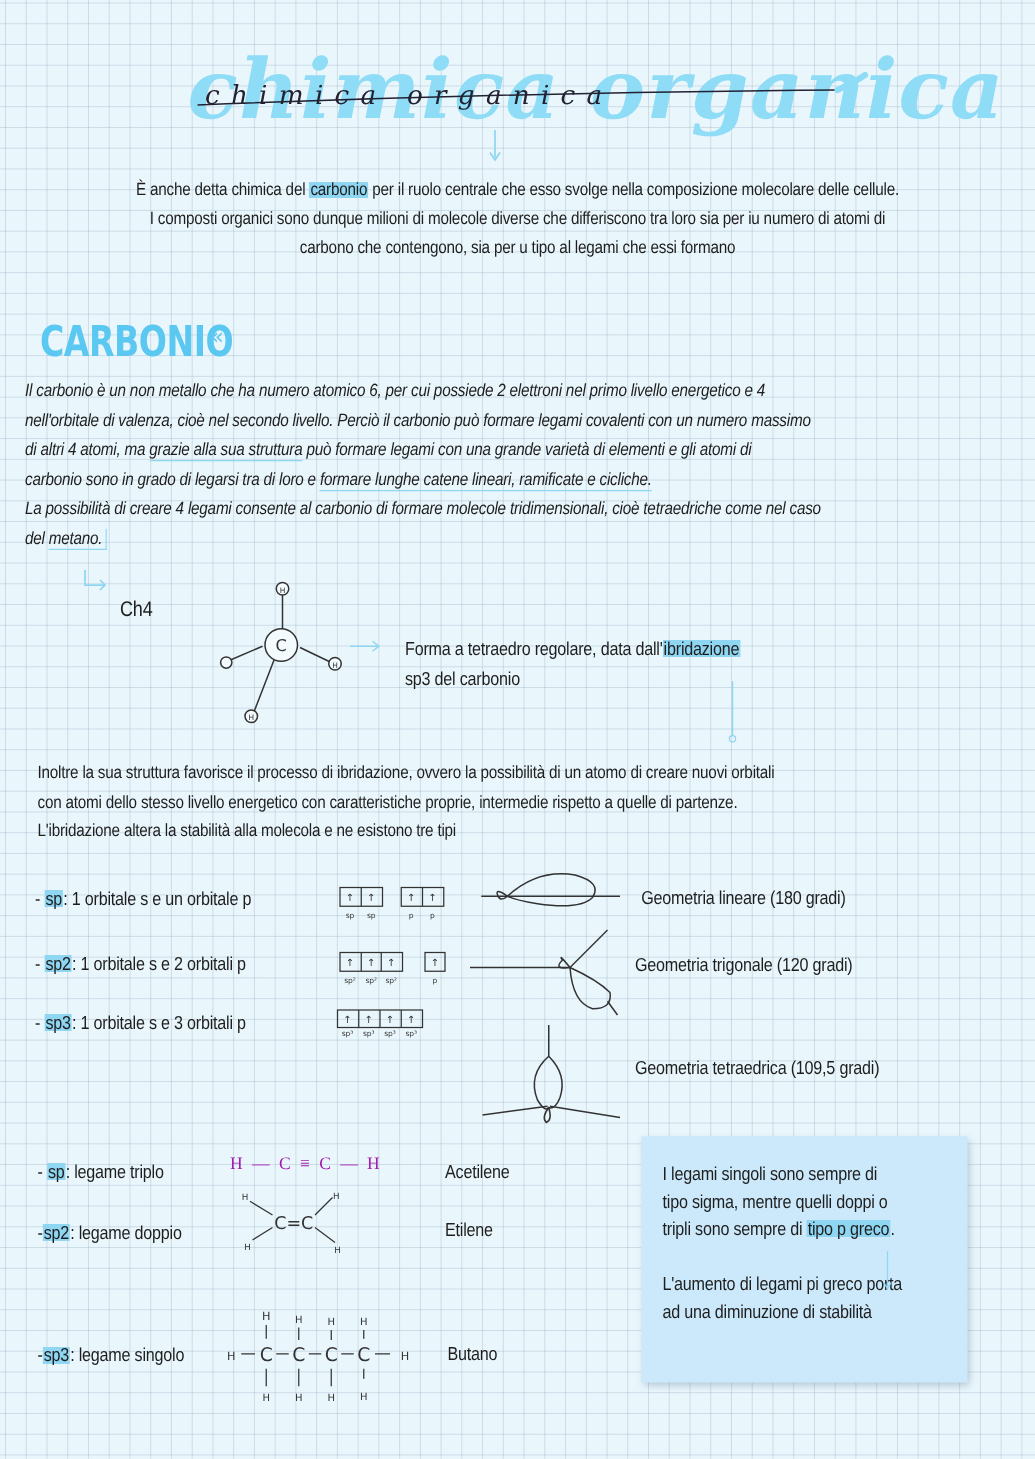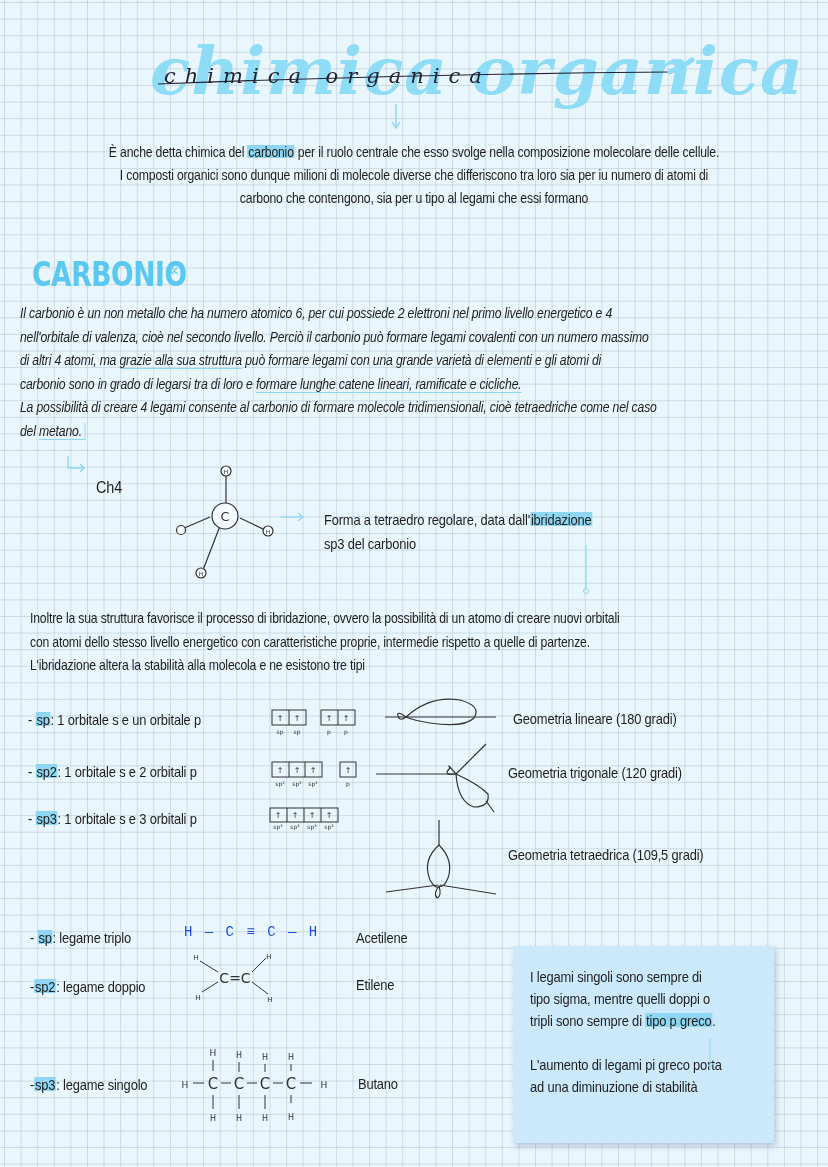--- a/index.html
+++ b/index.html
@@ -28,21 +28,21 @@
     font-family: "DejaVu Serif", serif; font-style: italic; font-size: 21px;
     color: #223; letter-spacing: 9px; white-space: nowrap;
   }
   .heading {
     font-family: "DejaVu Sans", sans-serif; font-weight: bold; font-size: 34px;
     color: #5ac8f0; letter-spacing: -0.5px; transform: scaleX(0.78); transform-origin: left top;
   }
   .note {
     background: #cbe9fa; box-shadow: 2px 3px 6px rgba(80,110,140,0.35);
   }
-  .mol { font-family: Liberation Mono, monospace; color: #1d4ed8; }
+  .mol { font-family: Liberation Serif, serif; color: #a21caf; }
   svg { overflow: visible; }
 </style>
 </head>
 <body>
 
 <div class="abs" style="left:150px; top:32px; width:540px; height:90px;">
   <div class="abs title-script" style="left:0; top:0;">chimica organica</div>
   <div class="abs title-thin" style="left:14px; top:32px;">chimica organica</div>
   <svg class="abs" style="left:0;top:0" width="540" height="90">
     <path d="M8 52 Q 260 42 520 40" stroke="#223" stroke-width="1.2" fill="none"></path>
@@ -273,21 +273,21 @@
       <line x1="65" y1="50" x2="65" y2="64"></line>
       <line x1="91" y1="50" x2="91" y2="64"></line>
       <line x1="117" y1="50" x2="117" y2="58"></line>
   </g>
 </svg>
 
 <div class="abs hand txt" style="left:356px; top:926px; font-size:15px;">Acetilene</div>
 <div class="abs hand txt" style="left:356px; top:973px; font-size:15px;">Etilene</div>
 <div class="abs hand txt" style="left:358px; top:1072px; font-size:15px;">Butano</div>
 
-<div class="abs note" style="left:513px; top:909px; width:261px; height:197px;margin-top:37px;">
+<div class="abs note" style="left:513px; top:909px; width:261px; height:197px;">
   <div class="abs hand" style="left:17px; top:20px;">
     <div class="txt" style="font-size:15px; line-height:22px;">I legami singoli sono sempre di</div>
     <div class="txt" style="font-size:15px; line-height:22px;">tipo sigma, mentre quelli doppi o</div>
     <div class="txt" style="font-size:15px; line-height:22px;">
       <span>tripli sono sempre di </span><span class="hl">tipo p greco</span><span>.</span>
     </div>
     <div style="height:22px"></div>
     <div class="txt" style="font-size:15px; line-height:22px;">L'aumento di legami pi greco porta</div>
     <div class="txt" style="font-size:15px; line-height:22px;">ad una diminuzione di stabilità</div>
   </div>

